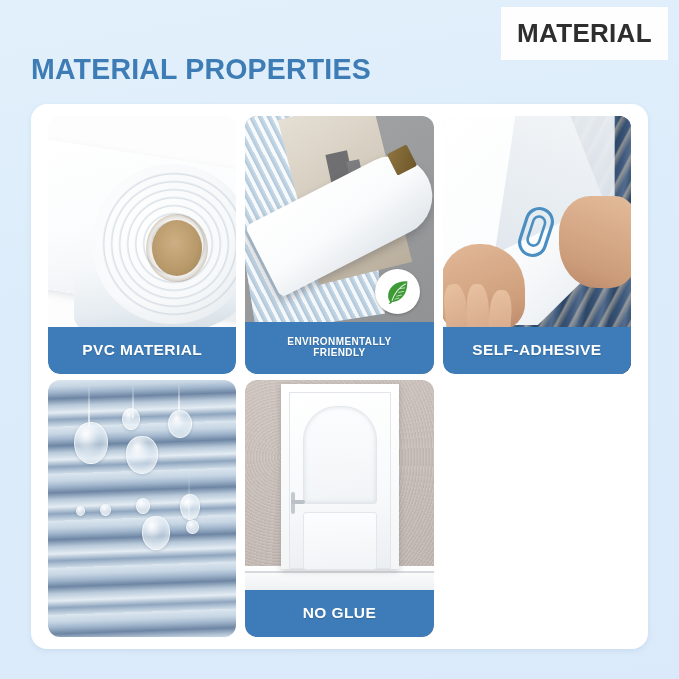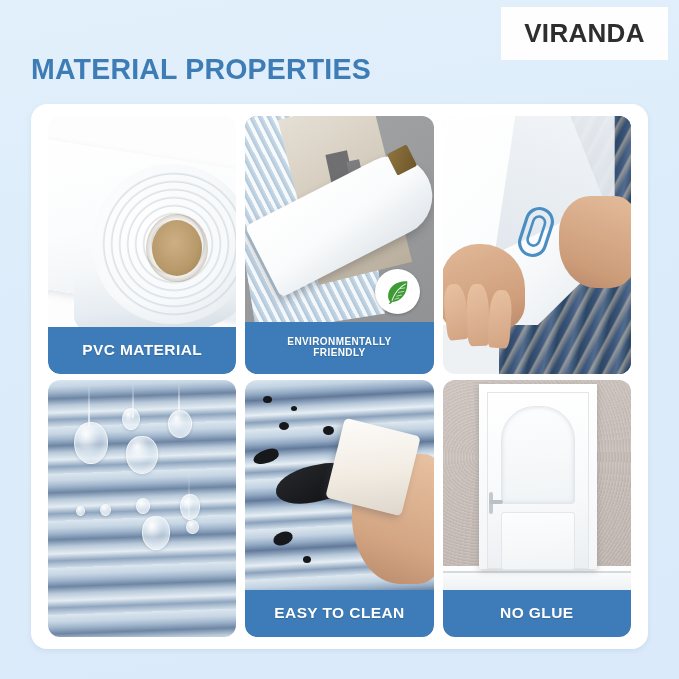--- a/index.html
+++ b/index.html
@@ -270,21 +270,21 @@
   }
   .skirting-line{
     position:absolute; left:0; right:0; bottom:64px; height:2px;
     background:rgba(190,195,200,.6);
   }
 </style>
 </head>
 <body>
 
 <div class="brand-box">
-  <span class="brand-text">VIRANDA</span>
+  <span class="brand-text">MATERIAL</span>
 </div>
 
 <div class="page-title">MATERIAL PROPERTIES</div>
 
 <div class="card">
   <div class="grid">
 
     <div class="tile">
       <div class="tile-photo">
         <div class="pvc-bg"></div>
@@ -335,20 +335,23 @@
         <div class="sa-fold"></div>
         <div class="hand-b"></div>
         <div class="hand-a"></div>
         <div class="finger" style="left:2px;bottom:34px;width:22px;height:56px;transform:rotate(-6deg);"></div>
         <div class="finger" style="left:24px;bottom:28px;width:22px;height:62px;transform:rotate(-2deg);"></div>
         <div class="finger" style="left:46px;bottom:26px;width:22px;height:58px;transform:rotate(4deg);"></div>
         <svg class="clip-icon" viewBox="0 0 34 56">
           <rect x="4" y="4" width="26" height="48" rx="13" fill="none" stroke="#4a8ec2" stroke-width="3.2"></rect>
           <rect x="11" y="12" width="12" height="30" rx="6" fill="none" stroke="#4a8ec2" stroke-width="2.6"></rect>
         </svg>
+      </div>
+      <div class="label-bar">
+        <span class="label-text">SELF-ADHESIVE</span>
       </div>
     </div>
 
     <div class="tile">
       <div class="tile-photo">
         <div class="wp-bg"></div>
         <div class="trail" style="left:40px;top:2px;height:44px;"></div>
         <div class="trail" style="left:84px;top:2px;height:36px;"></div>
         <div class="trail" style="left:130px;top:2px;height:28px;"></div>
         <div class="drop" style="left:26px;top:42px;width:34px;height:42px;border-radius:48% 48% 50% 50%;"></div>
@@ -358,38 +361,20 @@
         <div class="trail" style="left:140px;top:88px;height:54px;opacity:.55;"></div>
         <div class="drop" style="left:28px;top:126px;width:9px;height:10px;"></div>
         <div class="drop" style="left:52px;top:124px;width:11px;height:12px;"></div>
         <div class="drop" style="left:88px;top:118px;width:14px;height:16px;"></div>
         <div class="drop" style="left:94px;top:136px;width:28px;height:34px;border-radius:46% 46% 50% 50%;"></div>
         <div class="drop" style="left:132px;top:114px;width:20px;height:26px;border-radius:46% 46% 50% 50%;"></div>
         <div class="drop" style="left:138px;top:140px;width:13px;height:14px;"></div>
       </div>
     </div>
 
-    <div class="tile">
-      <div class="tile-photo">
-        <div class="ec-bg"></div>
-        <div class="stain" style="left:18px;top:16px;width:9px;height:7px;"></div>
-        <div class="stain" style="left:46px;top:26px;width:6px;height:5px;"></div>
-        <div class="stain" style="left:34px;top:42px;width:10px;height:8px;"></div>
-        <div class="stain" style="left:78px;top:46px;width:11px;height:9px;"></div>
-        <div class="stain" style="left:8px;top:70px;width:26px;height:13px;border-radius:60% 40% 50% 50%;transform:rotate(-16deg);"></div>
-        <div class="stain-big"></div>
-        <div class="stain" style="left:28px;top:152px;width:20px;height:13px;transform:rotate(-20deg);"></div>
-        <div class="stain" style="left:58px;top:176px;width:8px;height:7px;"></div>
-        <div class="hand-c"></div>
-        <div class="cloth"></div>
-      </div>
-      <div class="label-bar">
-        <span class="label-text">EASY TO CLEAN</span>
-      </div>
-    </div>
 
     <div class="tile">
       <div class="tile-photo">
         <div class="ng-bg"></div>
         <div class="skirting"></div>
         <div class="skirting-line"></div>
         <div class="door-frame"></div>
         <div class="door-leaf"></div>
         <div class="door-panel-top"></div>
         <div class="door-panel-bot"></div>

